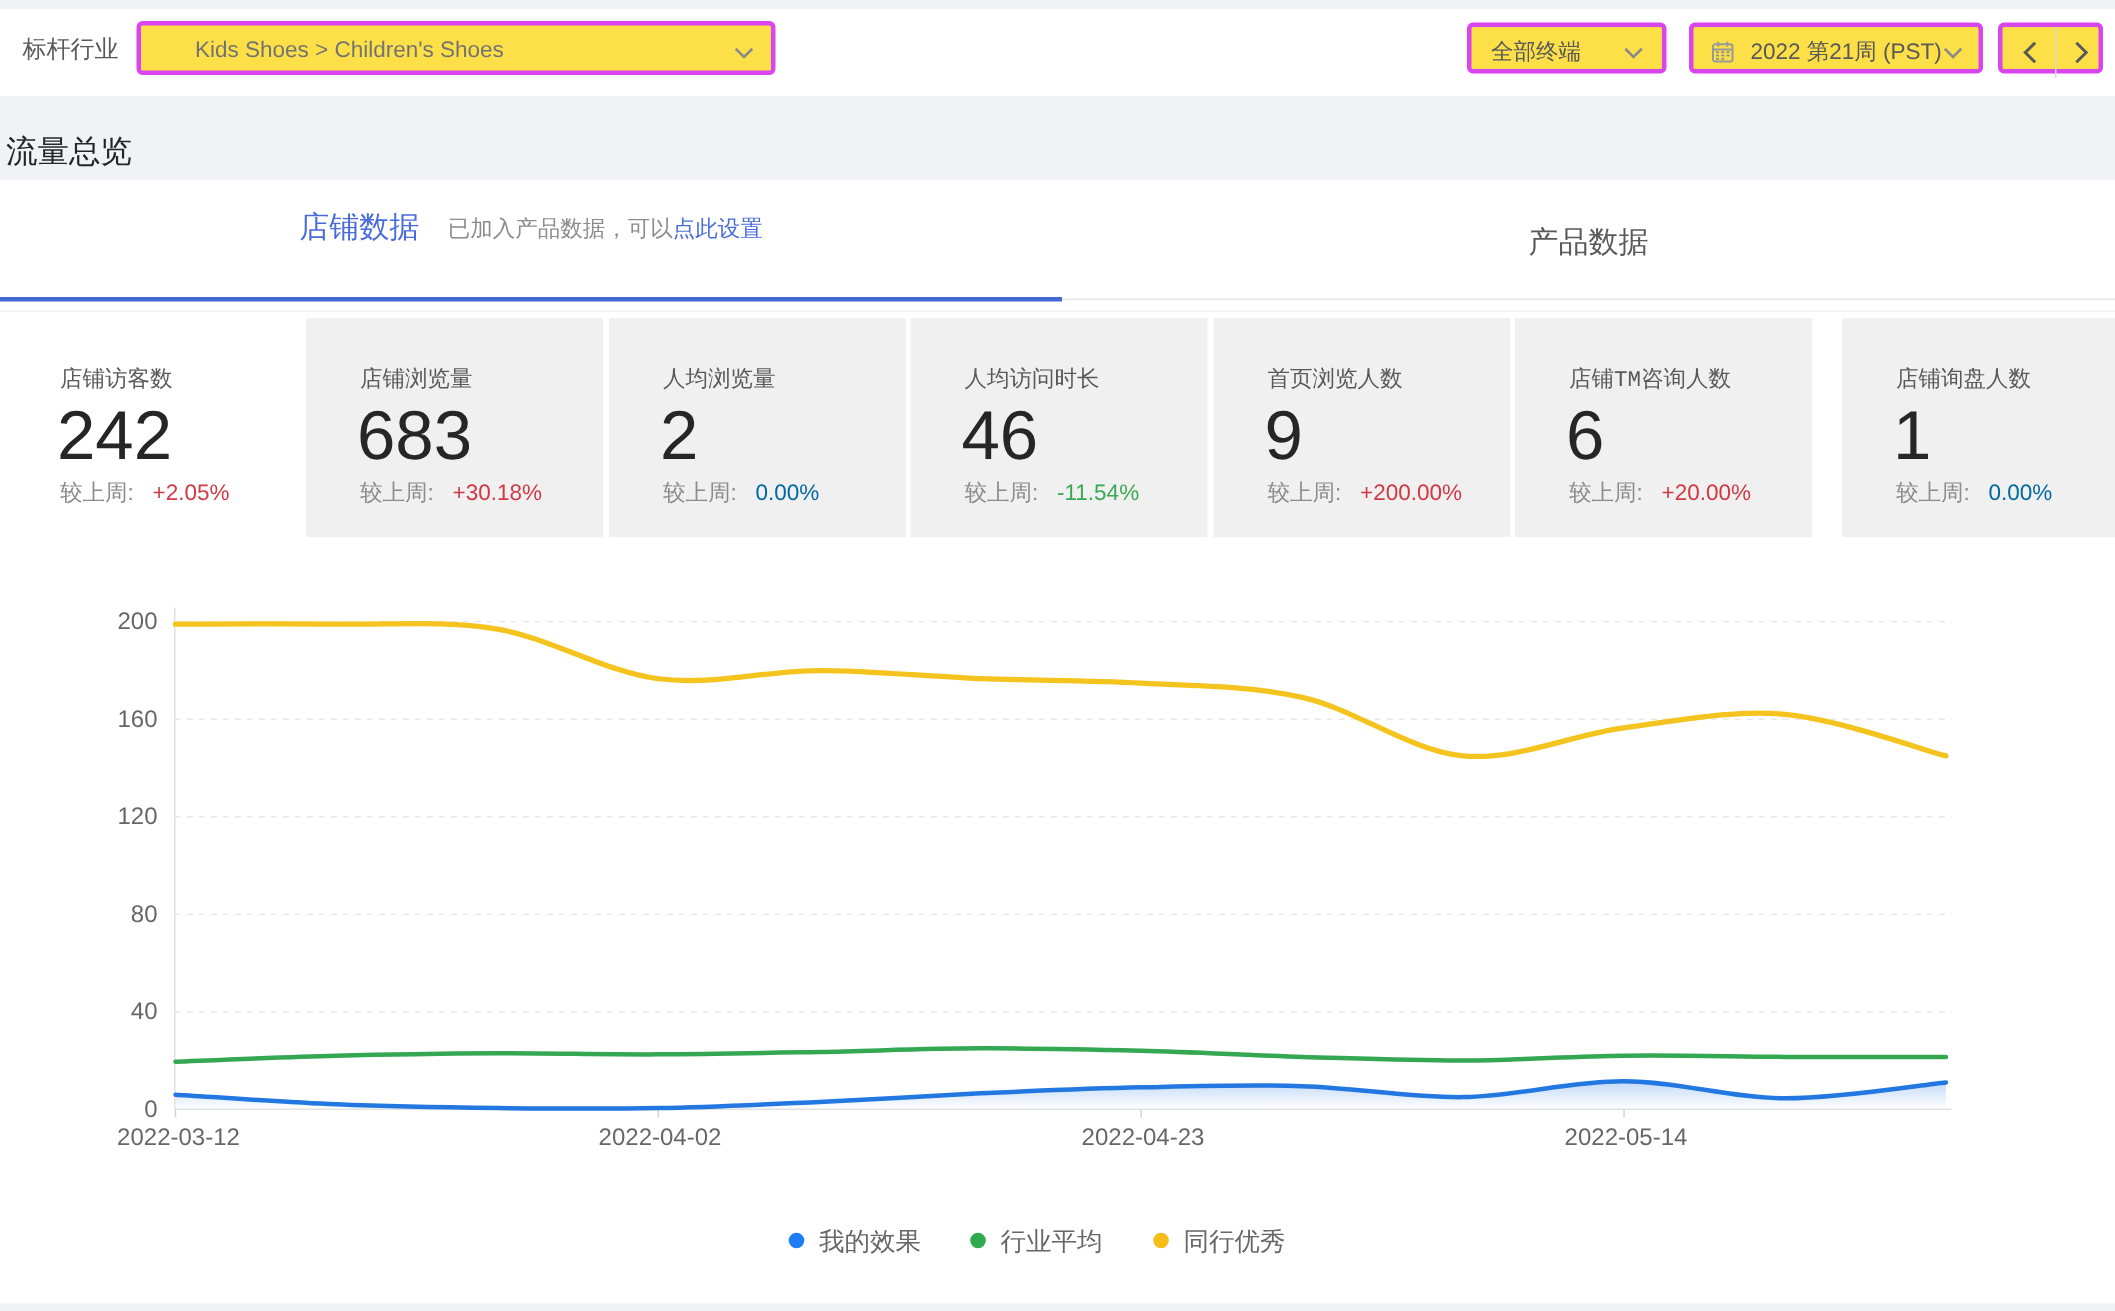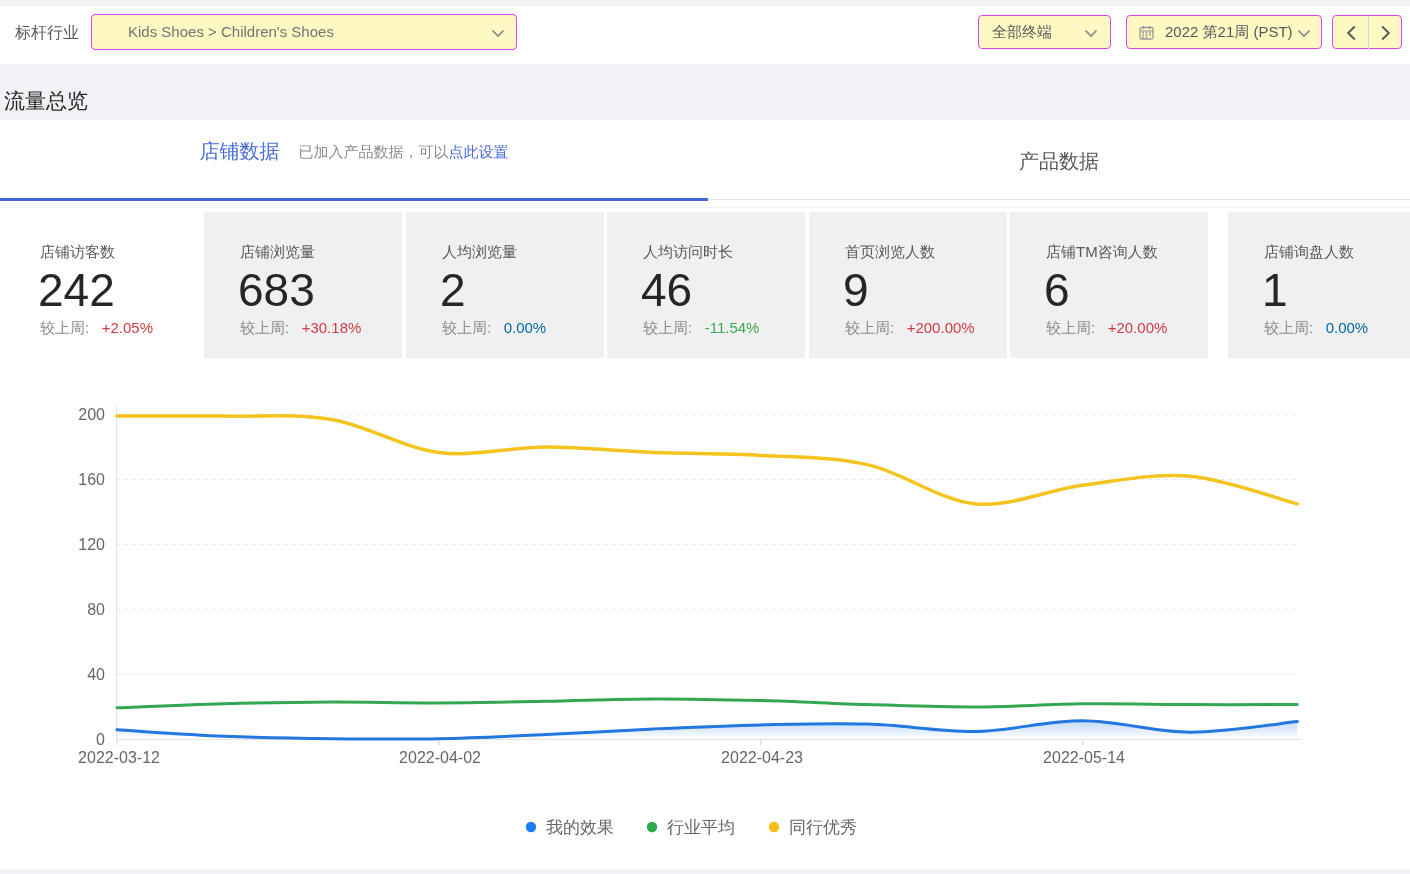--- a/index.html
+++ b/index.html
@@ -4,38 +4,38 @@
 <style>
 * { margin:0; padding:0; box-sizing:border-box; }
 html,body { width:1410px; height:874px; overflow:hidden; background:#fff;
   font-family:"Liberation Sans", sans-serif; }
 .abs { position:absolute; }
 #page { position:relative; width:1410px; height:874px; }
 
 #topstrip { left:0; top:0; width:1410px; height:6px; background:#f0f2f5; }
 #header { left:0; top:6px; width:1410px; height:58px; background:#fff; }
 .lbl { font-size:15px; color:#595959; }
-.selbox { border:1px solid #d946ef; border-radius:4px; background:#fef9c3; }
+.selbox { border:3px solid #d946ef; border-radius:4px; background:#fde047; }
 .chev { position:absolute; width:12px; height:12px; }
 
 #band { left:0; top:64px; width:1410px; height:56px; background:#f0f2f5; }
 #bandtitle { left:4px; top:87px; font-size:21px; color:#262626; }
 
 #tabs { left:0; top:120px; width:1410px; height:80px; background:#fff; border-bottom:1px solid #e8e8e8; }
 #tabL { left:0; top:120px; width:708px; height:58px; display:flex; align-items:center; justify-content:center; }
 #tabR { left:708px; top:120px; width:702px; height:78px; display:flex; align-items:center; justify-content:center; font-size:20px; color:#595959; padding-top:5px; }
 #inkbar { left:0; top:198px; width:708px; height:3px; background:#4169d6; }
 .tabname { font-size:20px; color:#4a6cdb; position:relative; top:2px; }
 .tabdesc { font-size:15px; color:#8c8c8c; margin-left:19px; position:relative; top:3px; }
 .bluelink { color:#4a6cdb; }
 
 #cards { left:0; top:212px; width:1410px; height:146px; }
 .card { position:absolute; top:0; height:146px; }
 .card.gray { background:#f0f0f0; }
-.ctitle { position:absolute; left:40px; top:31px; font-size:15px; color:#595959; }
+.ctitle { position:absolute; left:40px; top:31px; font-size:15px; color:#595959;font-family:Liberation Mono, monospace; }
 .cnum { position:absolute; left:38px; top:49px; font-size:46px; color:#262626; line-height:58px; }
 .cdelta { position:absolute; left:40px; top:107px; font-size:15px; color:#8c8c8c; }
 .up { color:#cf3a45; }
 .down { color:#3aa854; }
 .zero { color:#0369a1; }
 </style>
 </head>
 <body>
 <div id="page">
   <div class="abs" id="topstrip"></div>

